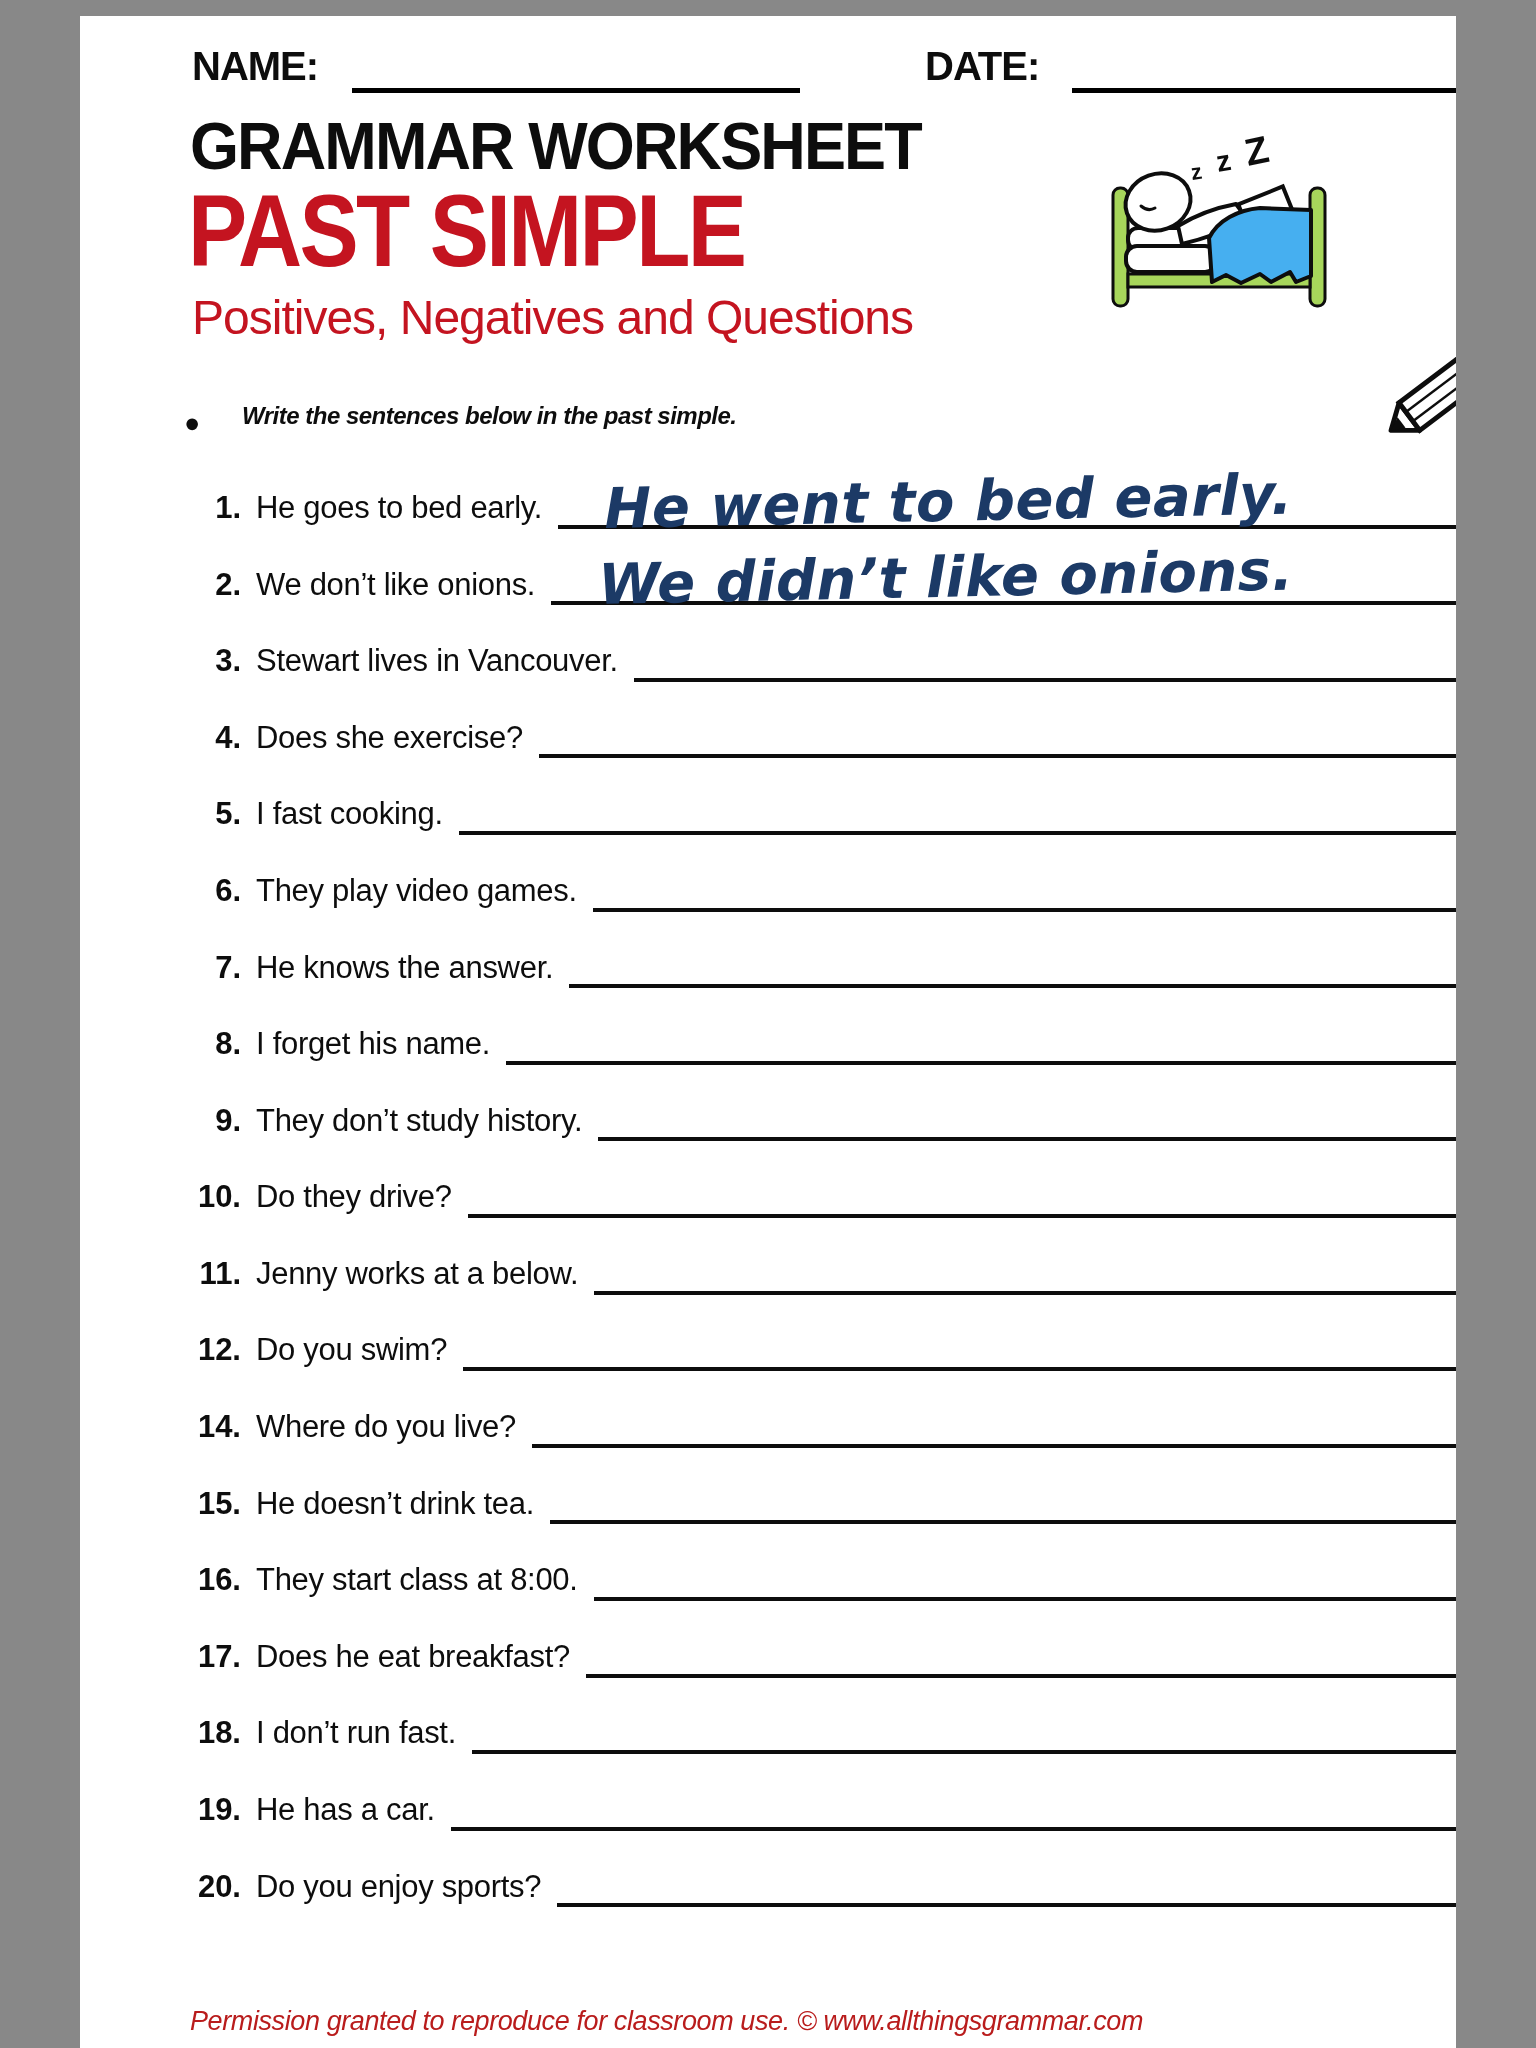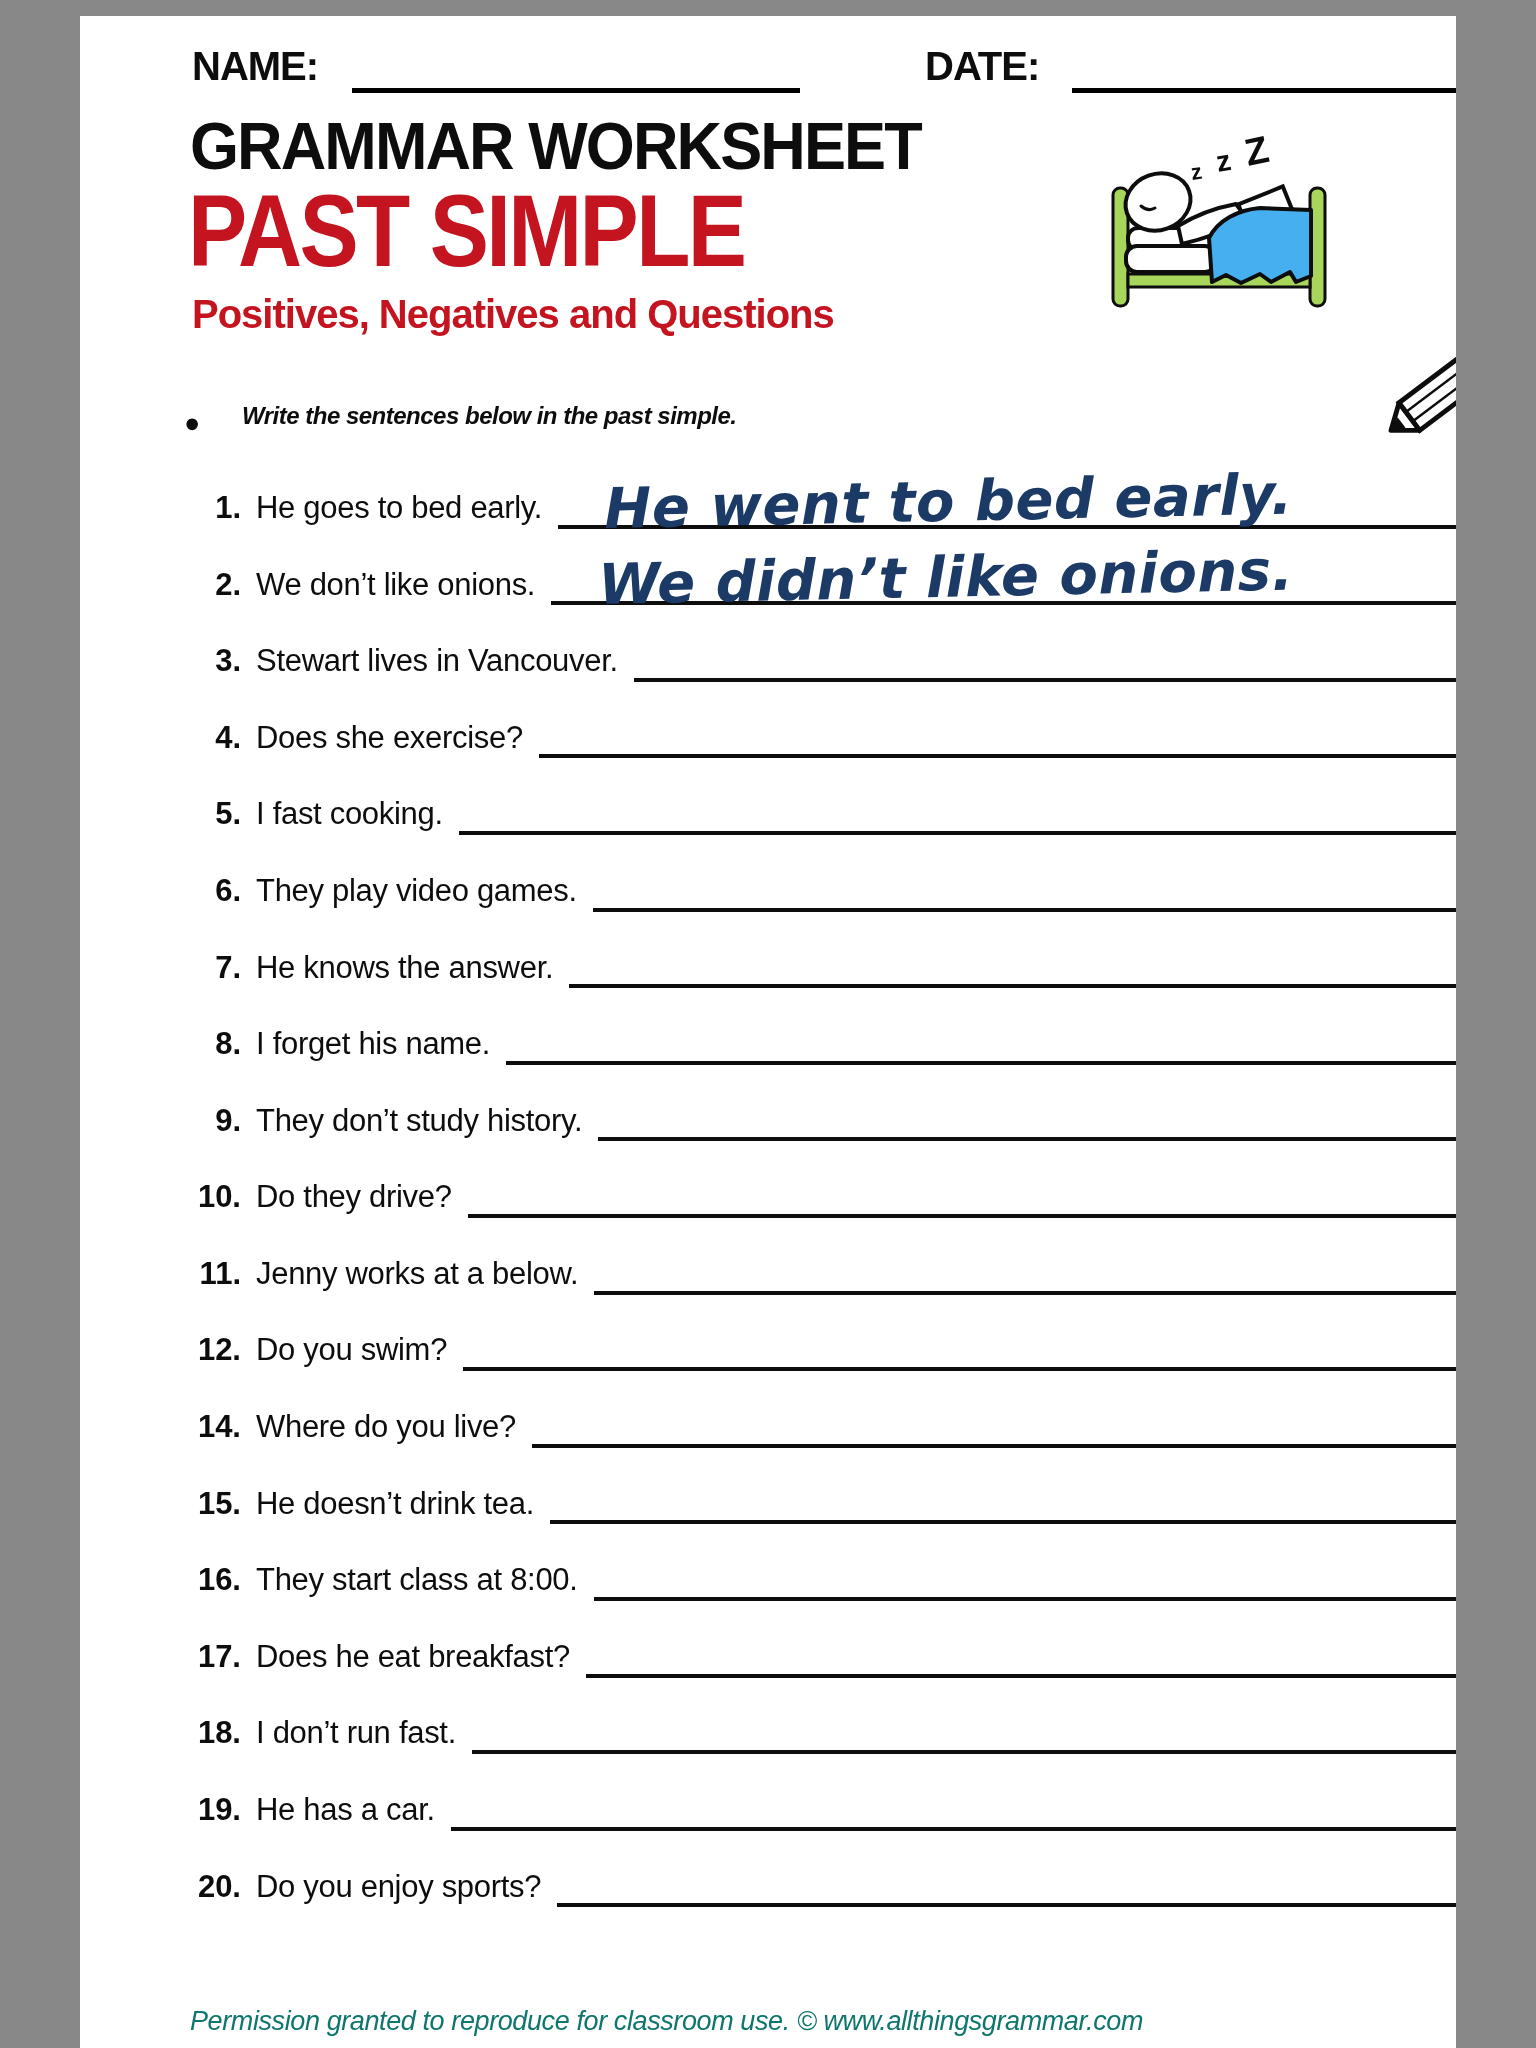--- a/index.html
+++ b/index.html
@@ -22,21 +22,21 @@
   .kicker {
     left:110px; top:96px; font-size:67px; font-weight:bold; letter-spacing:-2px;
     line-height:1; transform:scaleX(0.94); transform-origin:left top; white-space:nowrap;
   }
   .main-title {
     left:108px; top:164px; font-size:102px; font-weight:bold; line-height:1;
     color:var(--accent-red); letter-spacing:-3px; transform:scaleX(0.87);
     transform-origin:left top; white-space:nowrap;
   }
   .subtitle {
-    left:112px; top:276px; font-size:40px; font-weight:bold; line-height:1.1;
+    left:112px; top:276px; font-size:48px; font-weight:normal; line-height:1.1;
     color:var(--accent-red); letter-spacing:-1px; white-space:nowrap;
   }
 
   
   .bullet { left:104px; top:394px; font-size:27px; line-height:1; }
   .instruction {
     left:162px; top:386px; font-size:24px; font-weight:bold; font-style:italic;
     letter-spacing:-0.5px; white-space:nowrap;
   }
 
@@ -58,21 +58,21 @@
   .answer {
     position:absolute; left:5%; bottom:-12px; white-space:nowrap;
     font-family:"DejaVu Sans", sans-serif; font-weight:bold; font-style:italic;
     font-size:56px; line-height:1; color:var(--handwriting-blue);
     transform:rotate(-1.2deg); transform-origin:left bottom; letter-spacing:0.5px;
   }
 
   
   .footer {
     left:110px; top:1990px; font-size:27px; font-style:italic; letter-spacing:-0.4px;
-    white-space:nowrap; color:#0f766e;
+    white-space:nowrap; color:#b91c1c;
   }
 
   .sleep-icon  { left:1028px; top:118px; }
   .pencil-icon { left:1298px; top:326px; }
   svg text { font-family:"Liberation Sans", sans-serif; }
 </style>
 </head>
 <body>
 
 <div class="page">

